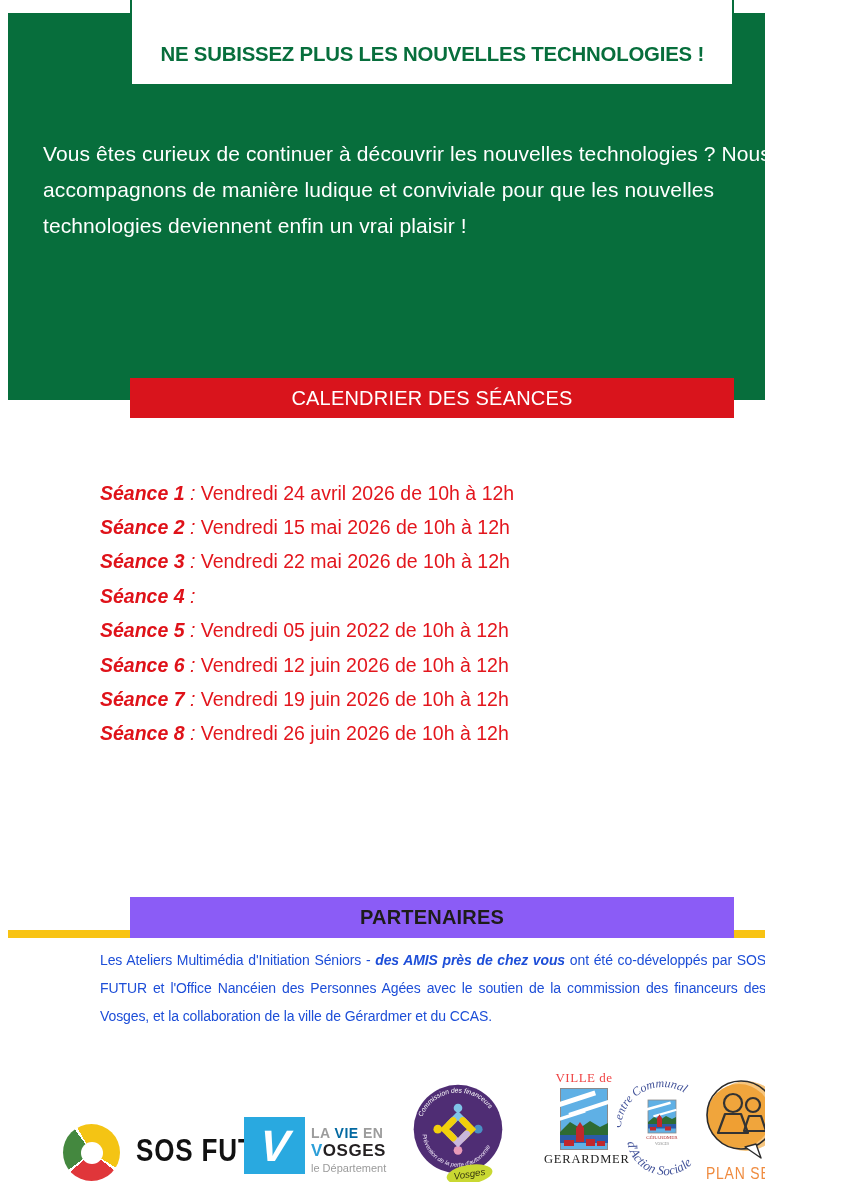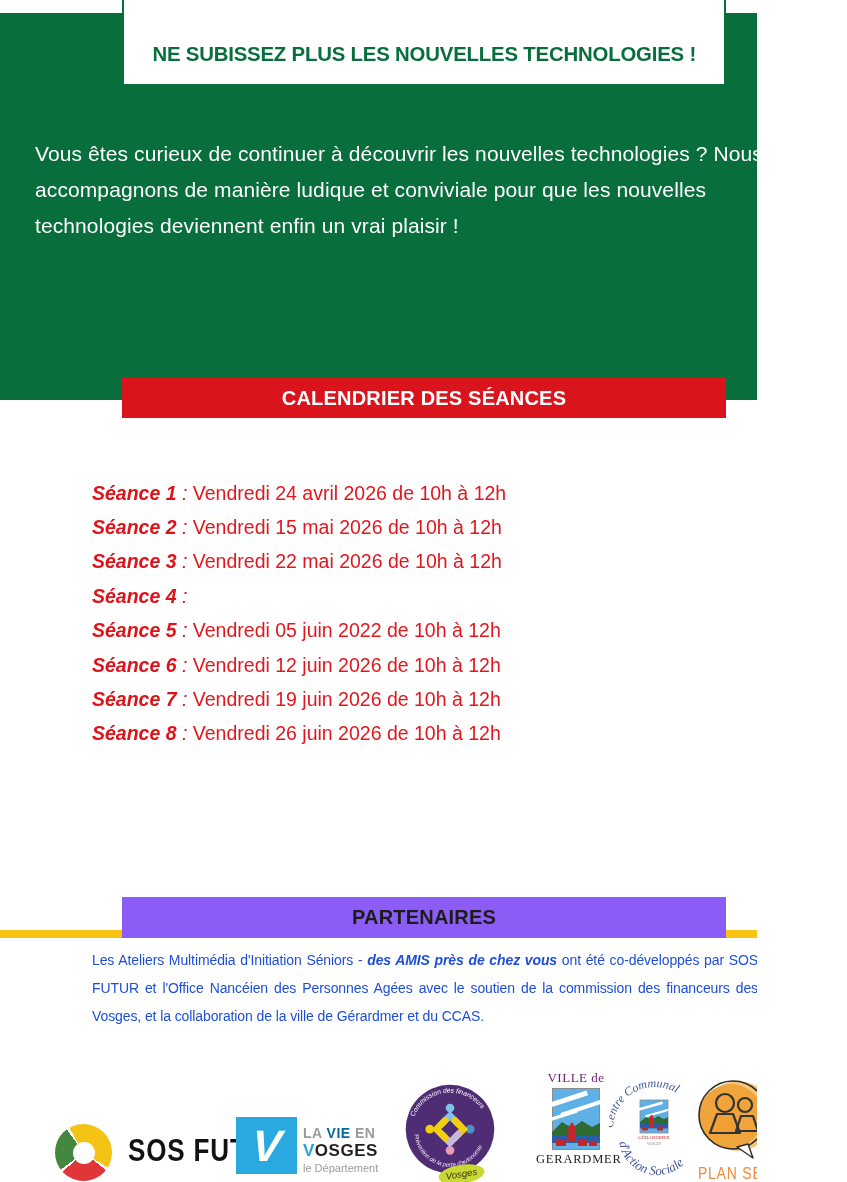--- a/index.html
+++ b/index.html
@@ -2,20 +2,21 @@
 <html><head>
 <meta charset="utf-8">
 <style>
   html,body{margin:0;padding:0;background:#ffffff;}
   .page{
     position:relative;
     width:757px;height:1182px;
     background:#ffffff;
     font-family:"Liberation Sans", sans-serif;
     overflow:hidden;
+    margin-left:8px;
   }
   
   .green-block{
     position:absolute;left:0;top:13px;width:847px;height:387px;
     background:#076e3c;
   }
   .title-box{
     position:absolute;left:122px;top:0;width:604px;height:84px;
     background:#ffffff;
     border-left:2px solid #076e3c;border-right:2px solid #076e3c;
@@ -30,21 +31,21 @@
     position:absolute;left:35px;top:136px;width:792px;
     color:#ffffff;font-size:21px;line-height:36px;font-weight:400;
     letter-spacing:0.1px;
   }
   
   .banner{
     position:absolute;left:122px;width:604px;height:40px;
     display:flex;align-items:center;justify-content:center;
   }
   .banner-red{top:378px;background:#d9141c;}
-  .banner-red .banner-text{color:#ffffff;font-size:20px;font-weight:bold;letter-spacing:0.2px;}
+  .banner-red .banner-text{color:#ffffff;font-size:20px;font-weight:normal;letter-spacing:0.2px;}
   .banner-yellow{top:897px;height:41px;background:#8b5cf6;}
   .banner-yellow .banner-text{color:#1d1c1a;font-size:20px;font-weight:bold;letter-spacing:0.2px;}
   .yellow-stripe{
     position:absolute;left:0;top:930px;width:847px;height:8px;background:#f8c313;
   }
   
   .sessions{
     position:absolute;left:92px;top:476px;width:640px;
   }
   .session-row{
@@ -87,21 +88,21 @@
   .vosges-textblock{left:303px;top:1126px;width:90px;line-height:1;}
   .vosges-l1{font-size:14px;font-weight:bold;letter-spacing:0.5px;color:#9c9c9c;white-space:nowrap;}
   .vosges-l1 .b{color:#0369a1;}
   .vosges-l2{font-size:17px;font-weight:bold;letter-spacing:0.5px;color:#231f20;margin-top:2px;white-space:nowrap;}
   .vosges-l2 .v{color:#2d9fd8;}
   .vosges-l3{font-size:11px;color:#9b9b9b;margin-top:4px;white-space:nowrap;}
   
   .commission-svg{left:402px;top:1081px;}
   
   .gerardmer{left:536px;top:1070px;width:80px;text-align:center;}
-  .gerardmer .villede{font-family:"Liberation Serif", serif;font-size:13px;color:#701a75;letter-spacing:0.5px;}
+  .gerardmer .villede{font-family:"Liberation Serif", serif;font-size:13px;color:#ef4444;letter-spacing:0.5px;}
   .gerardmer .imgwrap{margin:2px auto 2px auto;width:48px;height:62px;}
   .gerardmer .gname{font-family:"Liberation Serif", serif;font-size:12.5px;color:#222;letter-spacing:0.8px;white-space:nowrap;}
   
   .ccas-svg{left:609px;top:1073px;}
   
   .plan{left:690px;top:1076px;width:88px;text-align:center;}
   .plan .plan-label{
     color:#ef8b3f;font-size:17px;letter-spacing:1px;white-space:nowrap;
     transform:scaleX(0.82);transform-origin:center;margin-top:-2px;
   }

